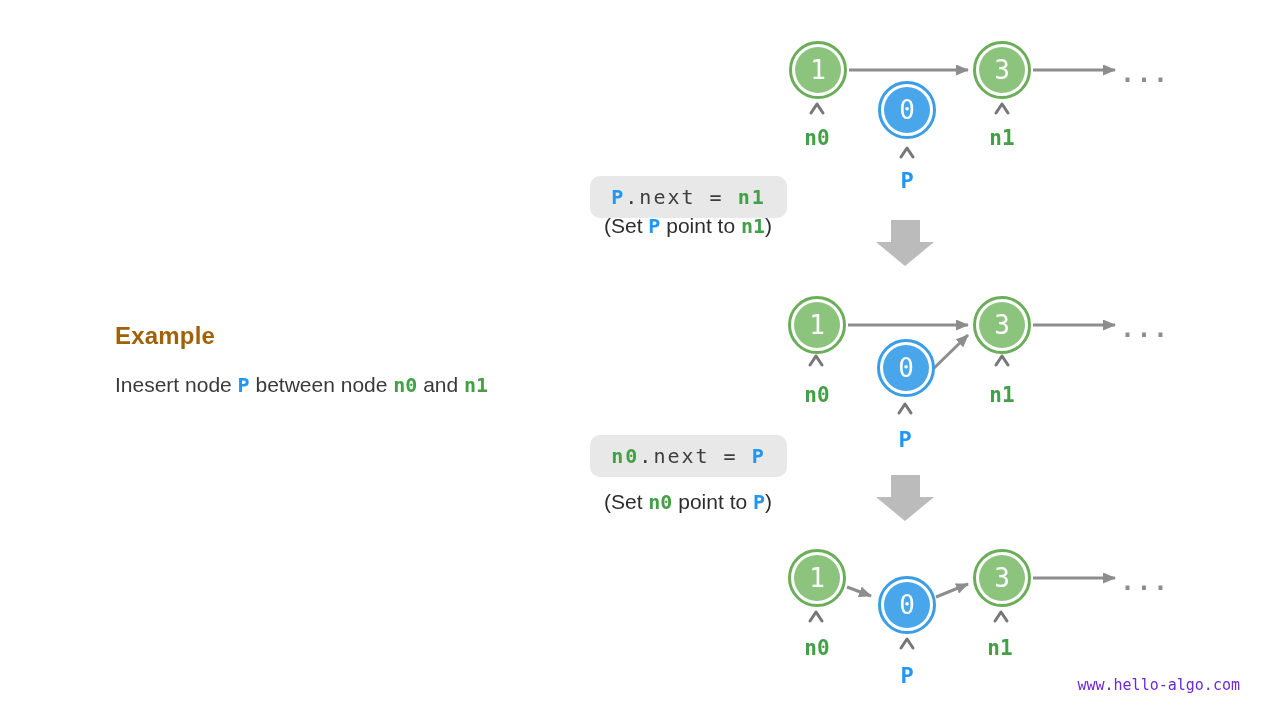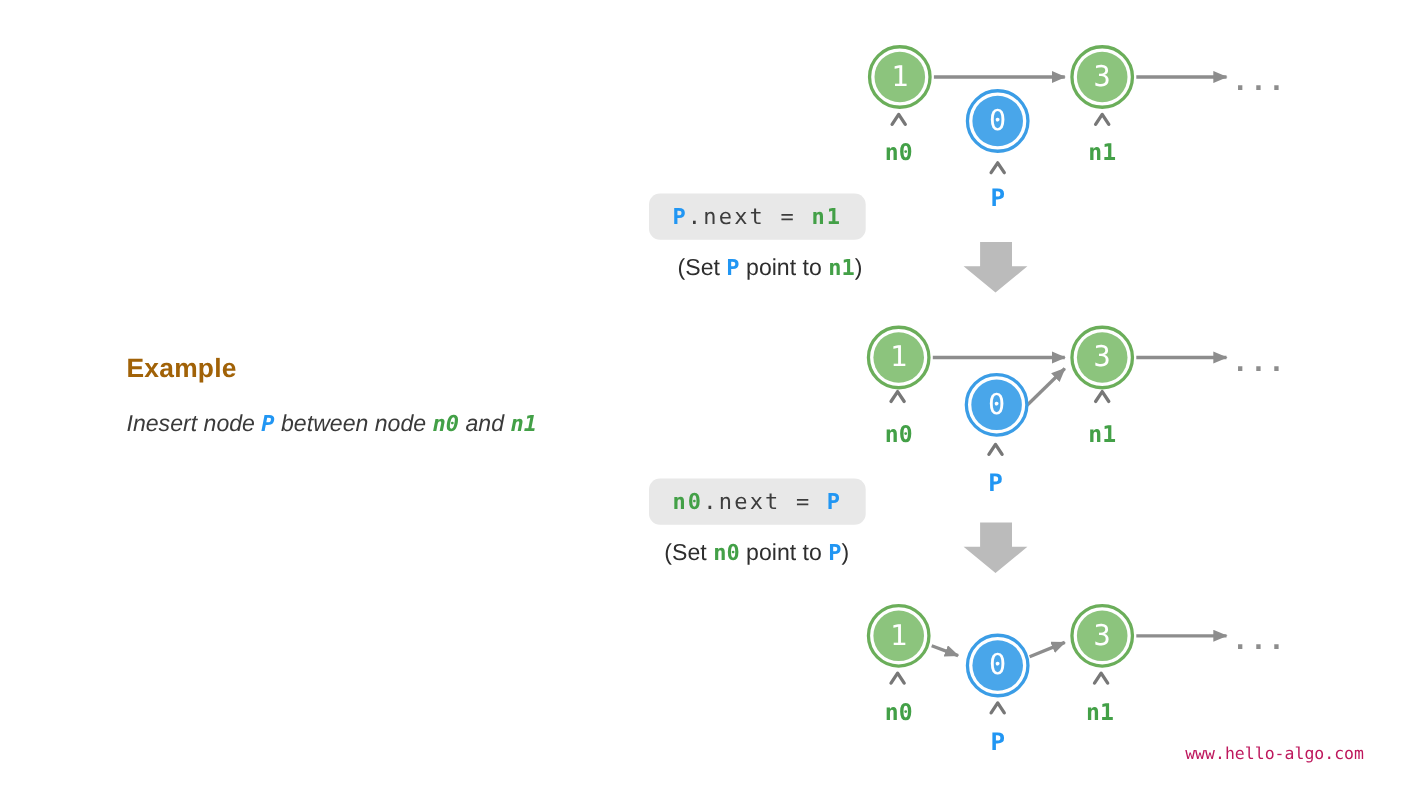--- a/index.html
+++ b/index.html
@@ -25,21 +25,20 @@
     font-size: 24px;
     font-weight: bold;
     color: #a16207;
     letter-spacing: 0.2px;
   }
   .example-desc {
     margin: 23px 11px 0 0;
     font-size: 21px;
     color: #3a3a3a;
     white-space: pre;
-    font-style: italic;
   }
   .tok-blue  { color: #2196f3; font-weight: bold; font-family: "DejaVu Sans Mono", monospace; }
   .tok-green { color: #43a047; font-weight: bold; font-family: "DejaVu Sans Mono", monospace; }
   .example-desc .tok-blue, .example-desc .tok-green { font-size: 20px; }
 
   
   .codebox {
     position: absolute;
     left: 590px;
     width: 197px;
@@ -61,21 +60,21 @@
   .caption {
     position: absolute;
     left: 688px;
     transform: translateX(-50%);
     font-size: 21px;
     color: #2e2e2e;
     white-space: pre;
     z-index: 2;
   }
   .caption .tok-blue, .caption .tok-green { font-size: 20px; }
-  .caption-1 { top: 231px; margin-left: 12px; }
+  .caption-1 { top: 214px; }
   .caption-2 { top: 490px; }
 
   
   .node {
     position: absolute;
     width: 52px; height: 52px;
     border-radius: 50%;
     background: #ffffff;
     display: flex;
     align-items: center;
@@ -119,21 +118,21 @@
     color: #8d8d8d;
     z-index: 2;
   }
   
   .watermark {
     position: absolute;
     right: 40px;
     top: 676px;
     font-family: "DejaVu Sans Mono", monospace;
     font-size: 15px;
-    color: #be185d;
+    color: #6d28d9;
     z-index: 2;
   }
 </style>
 </head>
 <body>
 
 <div class="canvas">
 
   <svg class="arrows-svg" viewBox="0 0 1280 720">
     <defs>

